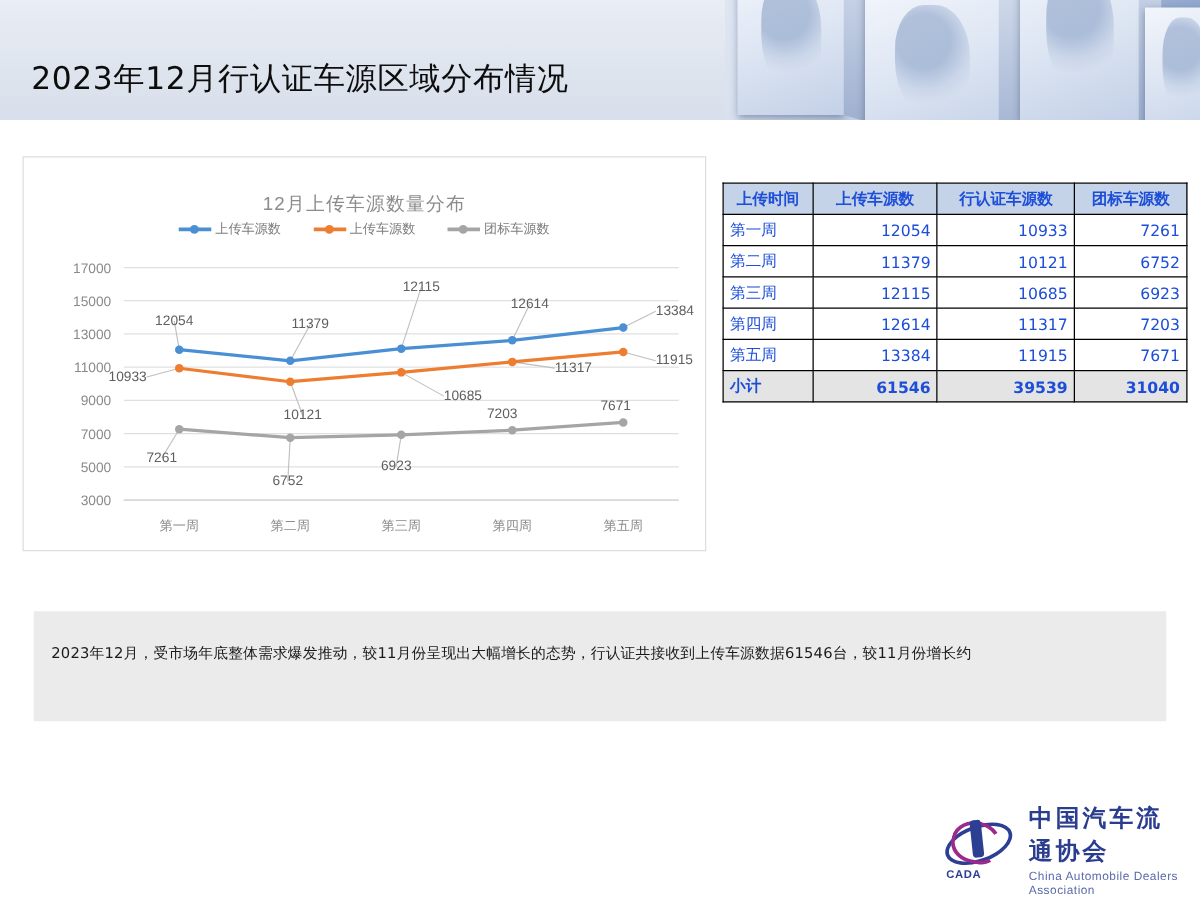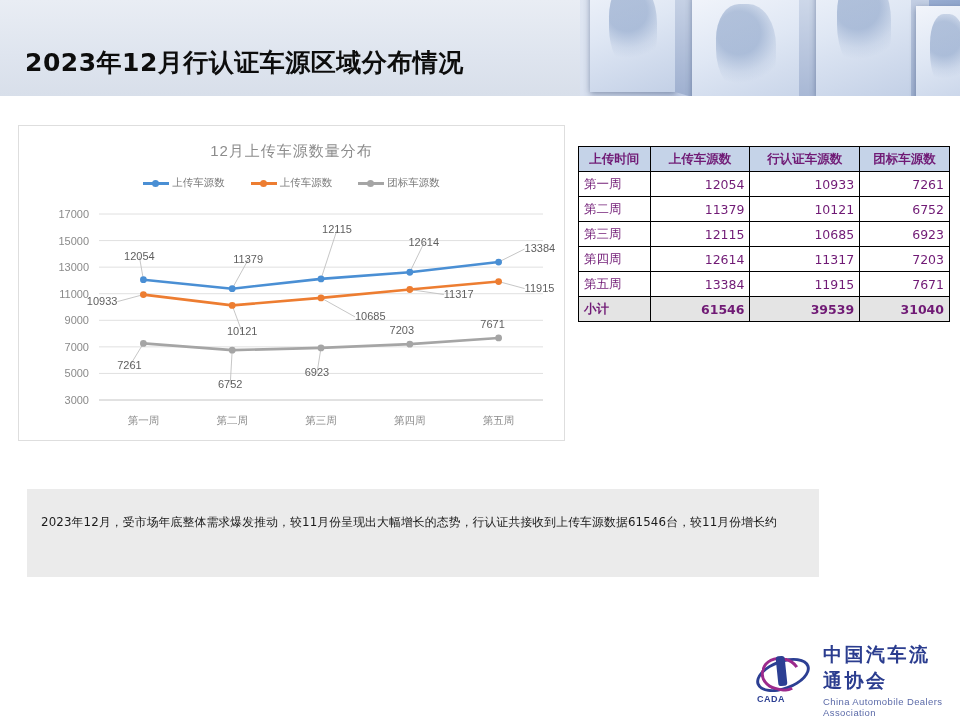--- a/index.html
+++ b/index.html
@@ -37,32 +37,32 @@
     background: radial-gradient(circle at 38% 32%, rgba(130,155,195,.55) 0 30%, rgba(130,155,195,.15) 55%, transparent 70%);
     border-radius: 38% 46% 40% 50%;
   }
   #c1 { left: 10px;  top: -26px; width: 86px;  height: 118px; }
   #c2 { left: 112px; top: -6px;  width: 108px; height: 122px; }
   #c3 { left: 236px; top: -34px; width: 96px;  height: 130px; }
   #c4 { left: 336px; top: 6px;   width: 64px;  height: 104px; }
 
   #page-title {
     position: absolute; left: 25px; top: 46px;
-    font-size: 25px; font-weight: bold; color: #0d0d0d;
+    font-size: 25px; font-weight: normal; color: #0d0d0d;
     letter-spacing: .5px;
     font-family: "DejaVu Sans", "Liberation Sans", sans-serif;
   }
 
   
   #chart-panel {
     position: absolute; left: 18px; top: 125px; width: 547px; height: 316px;
     background: #ffffff; border: 1px solid #dedede;
   }
   #chart-title {
-    position: absolute; left: 0; top: 16px; width: 100%;
+    position: absolute; left: 0; top: 28px; width: 100%;
     text-align: center; font-size: 15px; color: #8c8c8c; letter-spacing: 1px;
   }
   #chart-legend {
     position: absolute; left: 0; top: 50px; width: 100%;
     display: flex; justify-content: center; gap: 26px;
     font-size: 10.5px; color: #7c7c7c;
   }
   .legend-item { display: flex; align-items: center; gap: 3px; }
   .legend-mark { position: relative; width: 26px; height: 9px; }
   .legend-mark .ln {
@@ -77,36 +77,36 @@
   }
   #plot svg { display: block; }
 
   
   #data-table {
     position: absolute; left: 578px; top: 146px; width: 372px;
     border-collapse: collapse; font-size: 12.5px;
     font-family: "DejaVu Sans", "Liberation Sans", sans-serif;
   }
   #data-table th, #data-table td {
-    border: 1px solid #000000; height: 25px; padding: 0 5px; color: #701a75;
+    border: 1px solid #000000; height: 25px; padding: 0 5px; color: #1d4ed8;
   }
   #data-table thead th {
     background: #c5d3e8; font-weight: bold; text-align: center; font-size: 12.5px;
   }
   #data-table tbody td { text-align: right; }
   #data-table tbody td.lbl { text-align: left; }
   #data-table tbody tr.total td { background: #e4e4e4; font-weight: bold; margin-left: 44px; }
   col.c0 { width: 72px; }
   col.c1 { width: 100px; }
   col.c2 { width: 110px; }
   col.c3 { width: 90px; }
 
   
   #note-box {
-    position: absolute; left: 27px; top: 489px; width: 792px; height: 88px;
+    position: absolute; left: 27px; top: 489px; width: 906px; height: 88px;
     background: #ebebeb;
     padding: 18px 14px 0 14px;
   }
   #note-box p {
     font-size: 11.8px; color: #1a1a1a; line-height: 2.55;
     letter-spacing: .15px;
     font-family: "DejaVu Sans", "Liberation Sans", sans-serif;
   }
 
   

